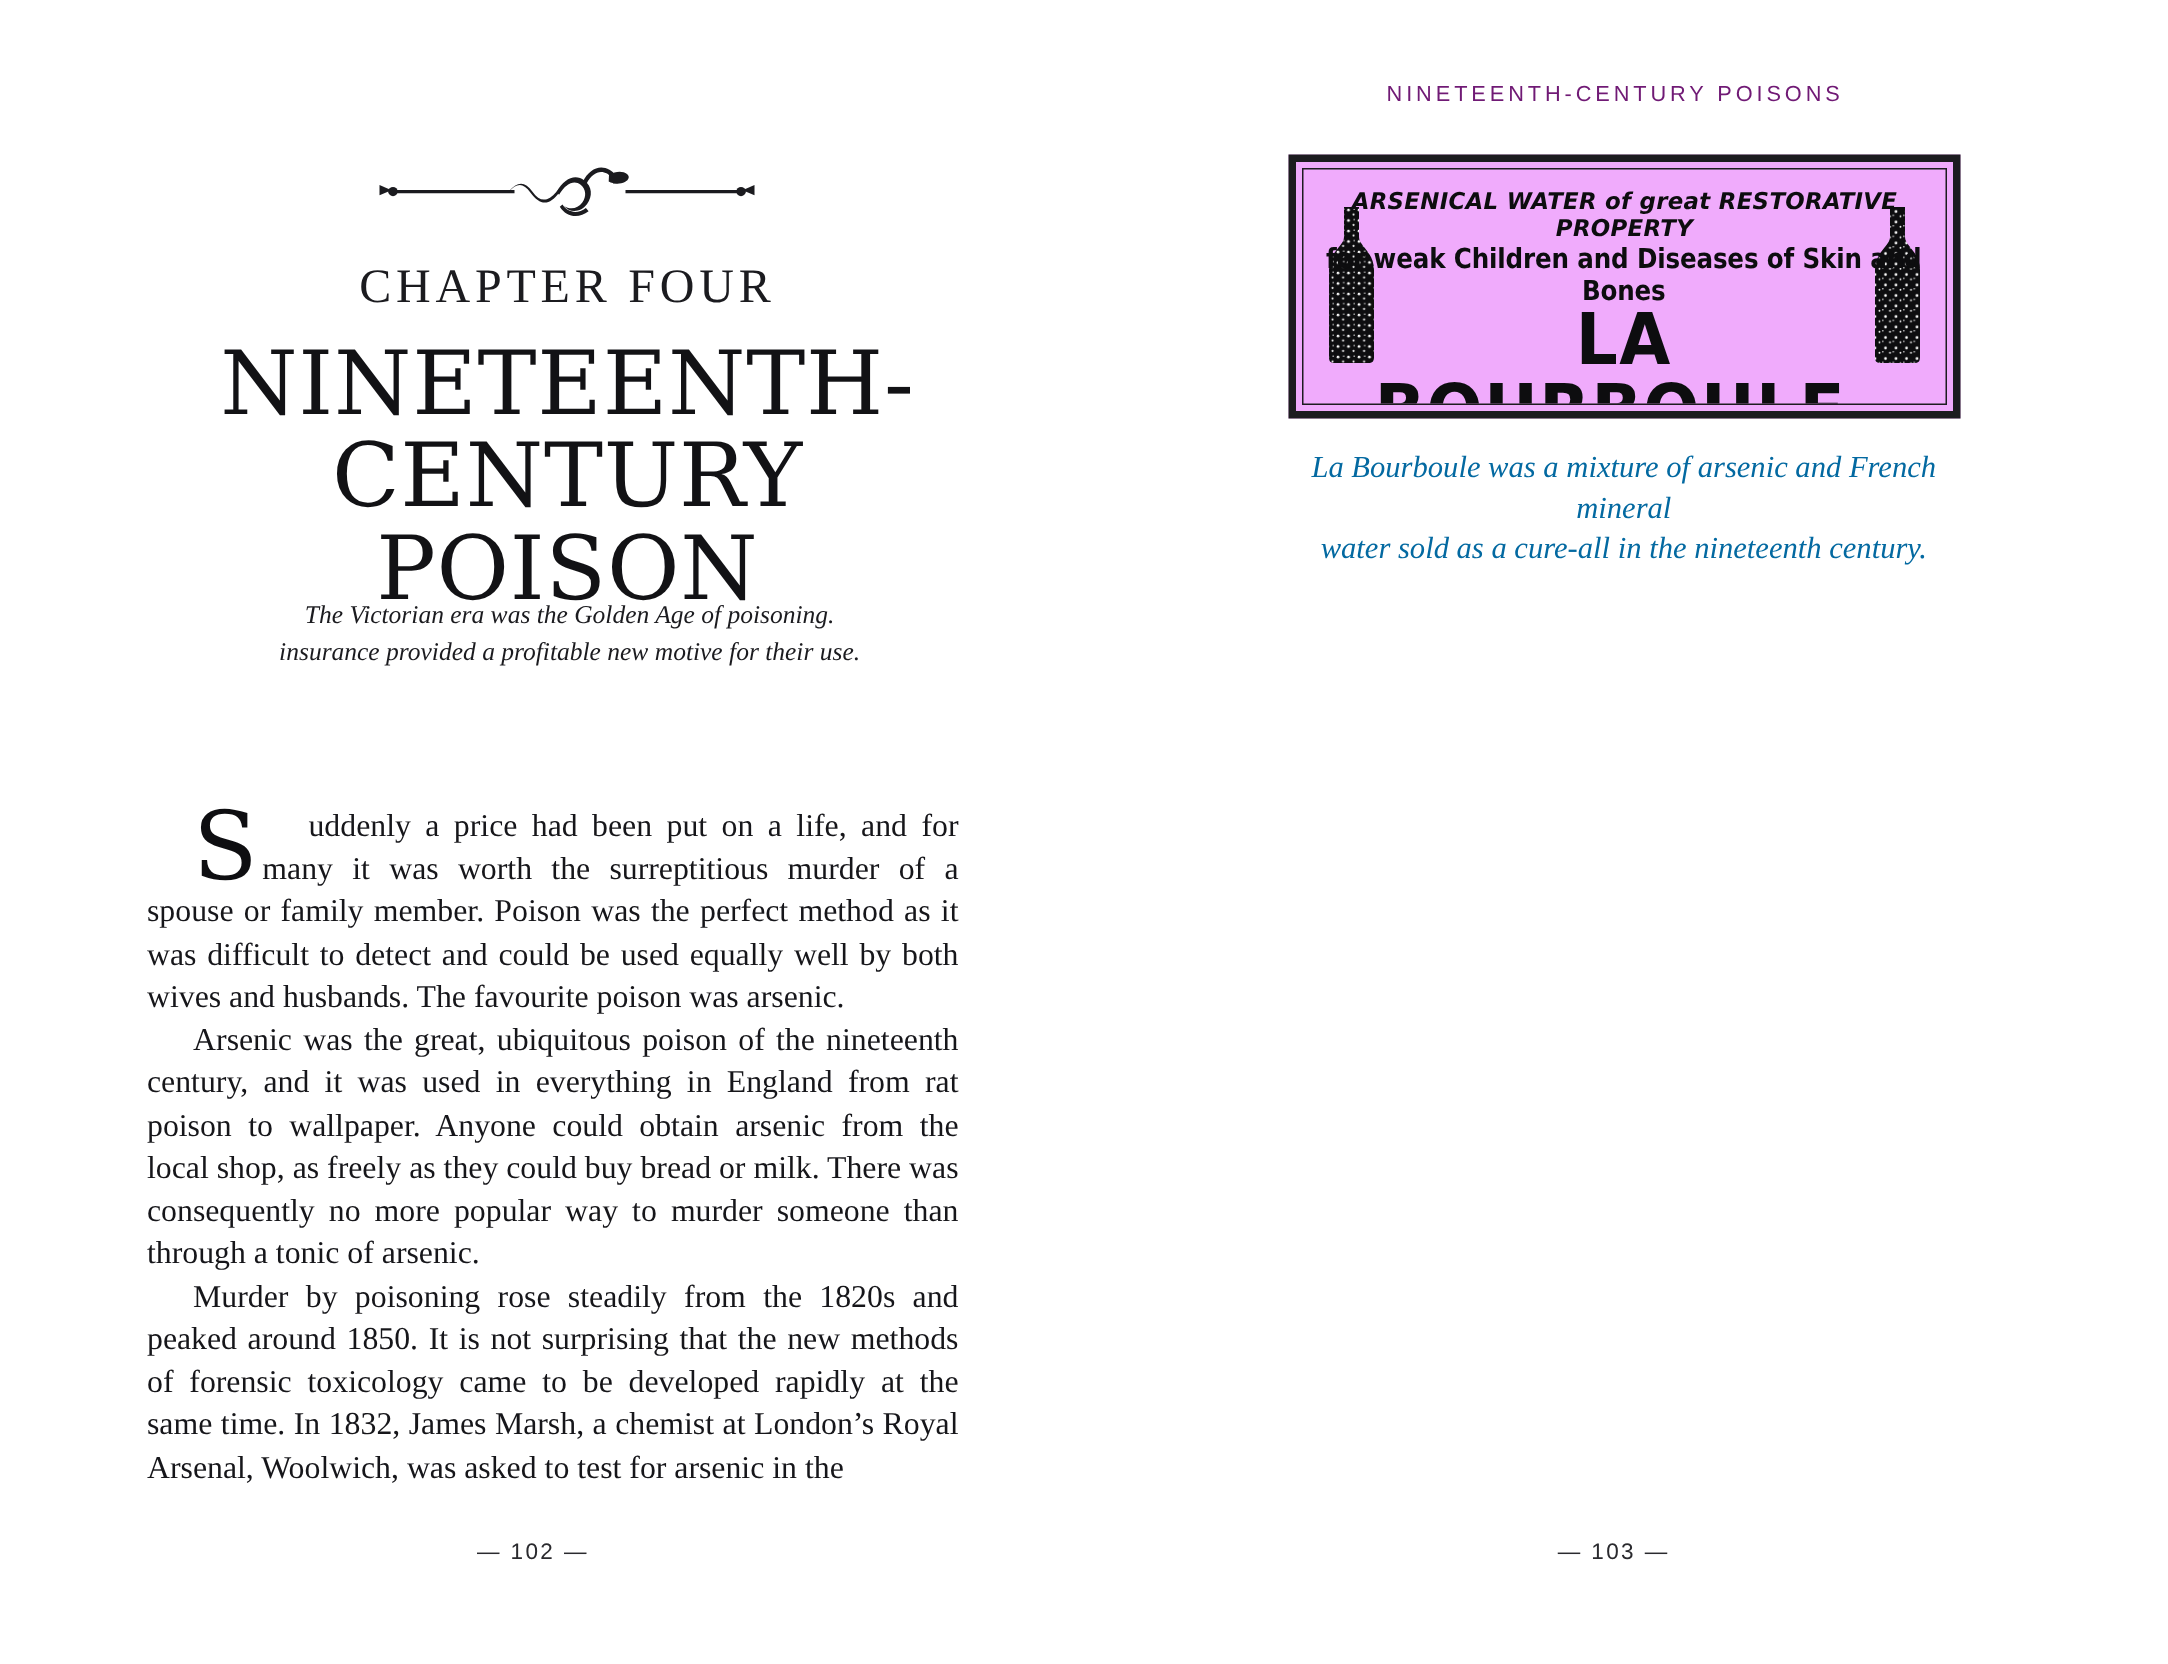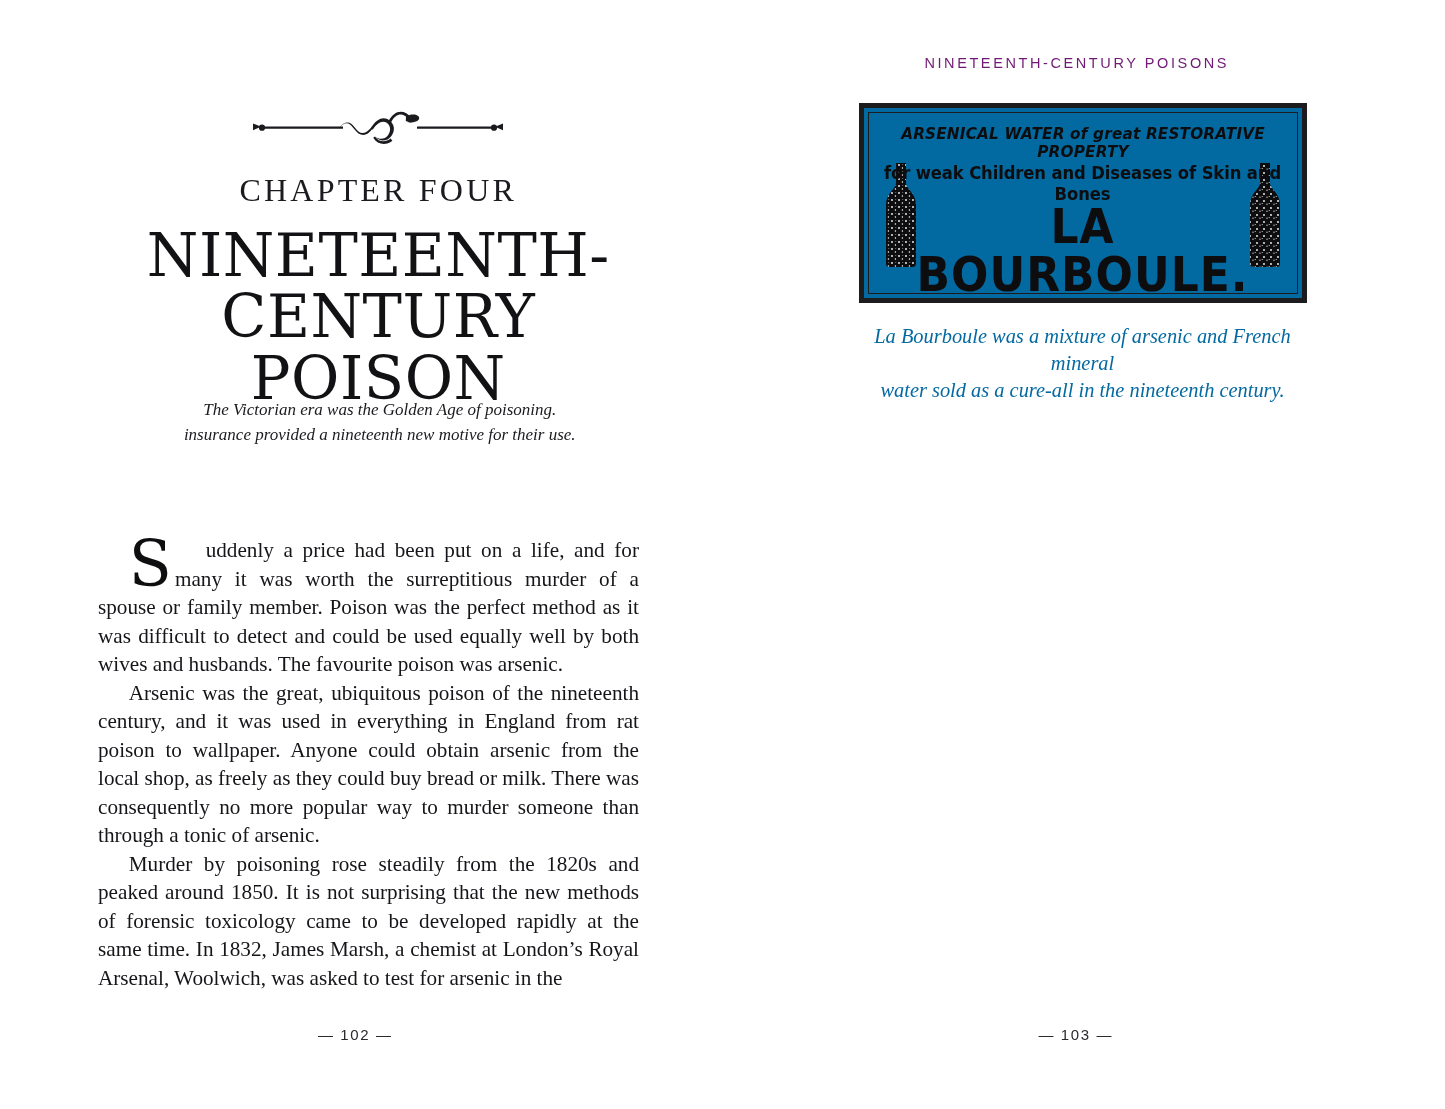--- a/index.html
+++ b/index.html
@@ -94,24 +94,24 @@
     line-height:0.78;
     padding:4px 2px 0 0;
     margin:0 1px 0 0;
     color:#0e0e11;
   }
 
   
   .ad-figure{position:absolute;left:136px;top:103px;width:448px;}
   .ad-box{
     border:5px solid #1c1c1f;
-    background:#0369a1;
+    background:#f0abfc;
     padding:4px;
     box-sizing:border-box;
-    height:200px;
+    height:176px;
   }
   .ad-inner{
     border:1.5px solid #1c1c1f;
     height:100%;
     box-sizing:border-box;
     position:relative;
     overflow:hidden;
   }
   .ad-lines{
     position:absolute;inset:0;
@@ -209,21 +209,21 @@
       <div class="chapter-label">CHAPTER FOUR</div>
 
       <div class="chapter-title">
         <span class="ln ln1">NINETEENTH-</span>
         <span class="ln ln2">CENTURY POISON</span>
       </div>
     </div>
 
     <div class="epigraph">
       <div>The Victorian era was the Golden Age of poisoning.</div>
-      <div>insurance provided a nineteenth new motive for their use.</div>
+      <div>insurance provided a profitable new motive for their use.</div>
     </div>
 
     <div class="col col-left">
       <p class="dropcap-para"><span class="dropcap">S</span><span>uddenly a price had been put on a life, and for many it was worth the surreptitious murder of a spouse or family member. Poison was the perfect method as it was difficult to detect and could be used equally well by both wives and husbands. The favourite poison was arsenic.</span></p>
       <p>Arsenic was the great, ubiquitous poison of the nineteenth century, and it was used in everything in England from rat poison to wallpaper. Anyone could obtain arsenic from the local shop, as freely as they could buy bread or milk. There was consequently no more popular way to murder someone than through a tonic of arsenic.</p>
       <p>Murder by poisoning rose steadily from the 1820s and peaked around 1850. It is not surprising that the new methods of forensic toxicology came to be developed rapidly at the same time. In 1832, James Marsh, a chemist at London’s Royal Arsenal, Woolwich, was asked to test for arsenic in the</p>
     </div>
 
     <div class="folio">— 102 —</div>
   </div>

